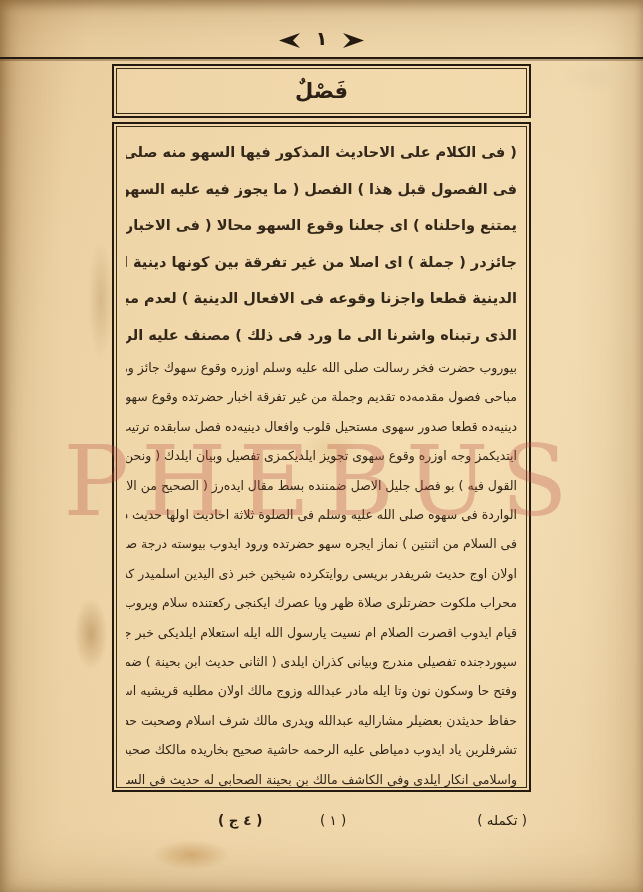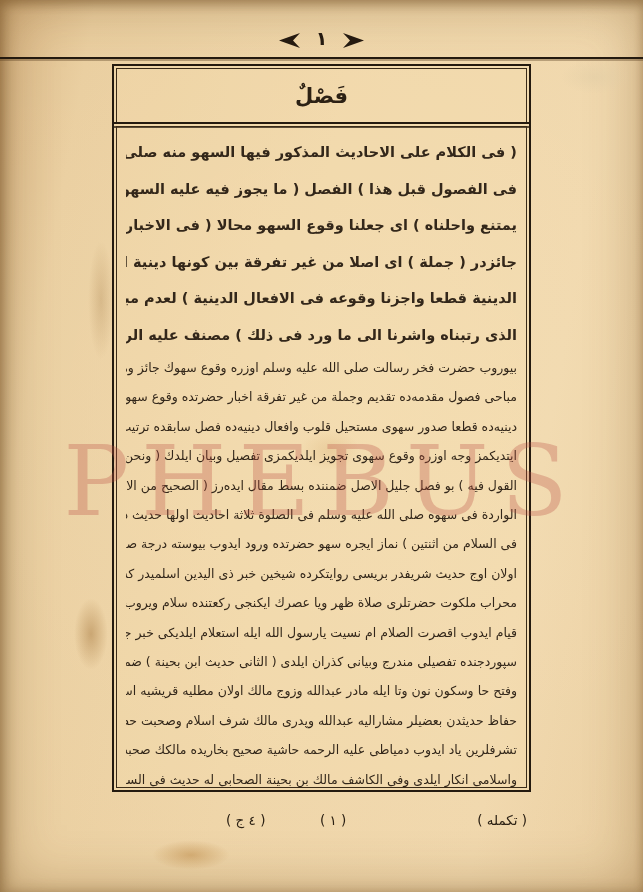--- a/index.html
+++ b/index.html
@@ -35,21 +35,21 @@
     position:absolute;left:112px;width:419px;
     border:2.5px solid #241a0f;
     box-sizing:border-box;
     background:rgba(246,222,176,0.25);
   }
   .framed .inner{
     position:absolute;inset:2px;
     border:1px solid #3a2b18;
     box-sizing:border-box;
   }
-  .header-box{top:64px;height:64px;}
+  .header-box{top:64px;height:54px;}
   .header-box .inner{display:flex;align-items:center;justify-content:center;}
   .chapter-title{
     font-size:21px;font-weight:bold;color:#2c2114;direction:rtl;
   }
   .text-box{top:122px;height:670px;}
   .text-box .inner{padding:7px 9px 4px 9px;overflow:hidden;}
   
   .line{
     direction:rtl;
     color:#33271a;
@@ -70,21 +70,21 @@
     pointer-events:none;
   }
   
   .footer{
     position:absolute;top:812px;left:0;width:100%;height:24px;
     color:#2b2013;font-size:13.5px;direction:rtl;
   }
   .footer span{position:absolute;white-space:nowrap;}
   .footer .f-right{right:116px;}
   .footer .f-center{left:320px;}
-  .footer .f-left{left:226px;}
+  .footer .f-left{left:218px;font-weight:bold;}
   
   .stain{position:absolute;border-radius:50%;pointer-events:none;}
   .stain.s1{left:74px;top:598px;width:34px;height:72px;
     background:radial-gradient(ellipse at center, rgba(150,100,40,0.40), rgba(150,100,40,0) 70%);}
   .stain.s2{left:152px;top:840px;width:78px;height:30px;
     background:radial-gradient(ellipse at center, rgba(180,125,55,0.45), rgba(180,125,55,0) 70%);}
   .stain.s3{left:300px;top:430px;width:60px;height:40px;
     background:radial-gradient(ellipse at center, rgba(190,140,70,0.25), rgba(190,140,70,0) 70%);}
   .stain.s4{left:88px;top:240px;width:26px;height:120px;
     background:radial-gradient(ellipse at center, rgba(140,95,40,0.22), rgba(140,95,40,0) 70%);}

